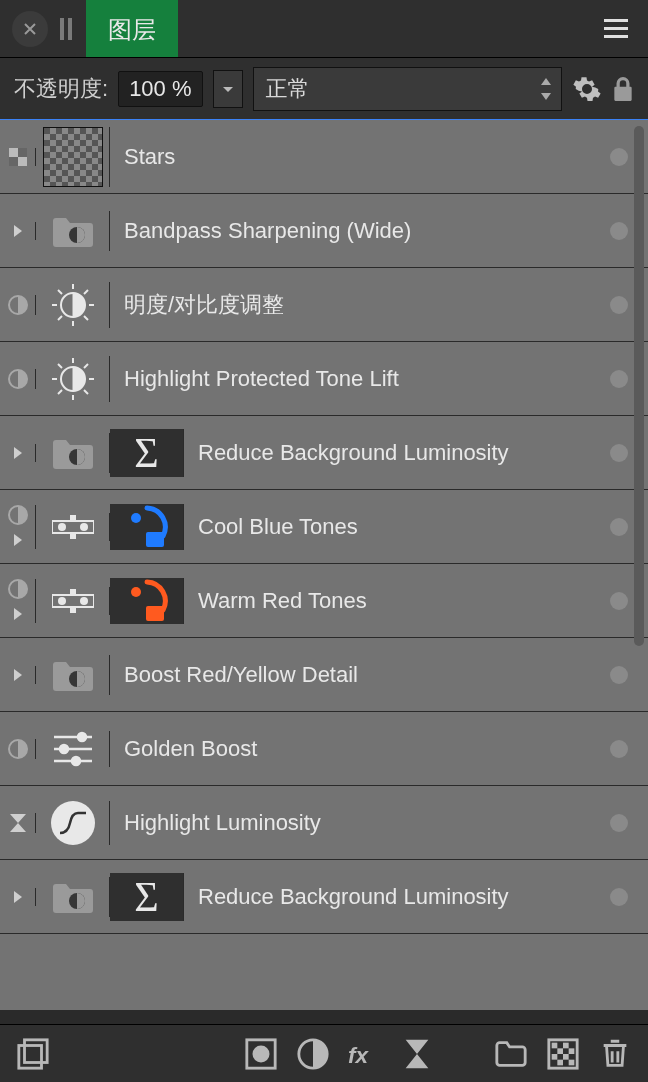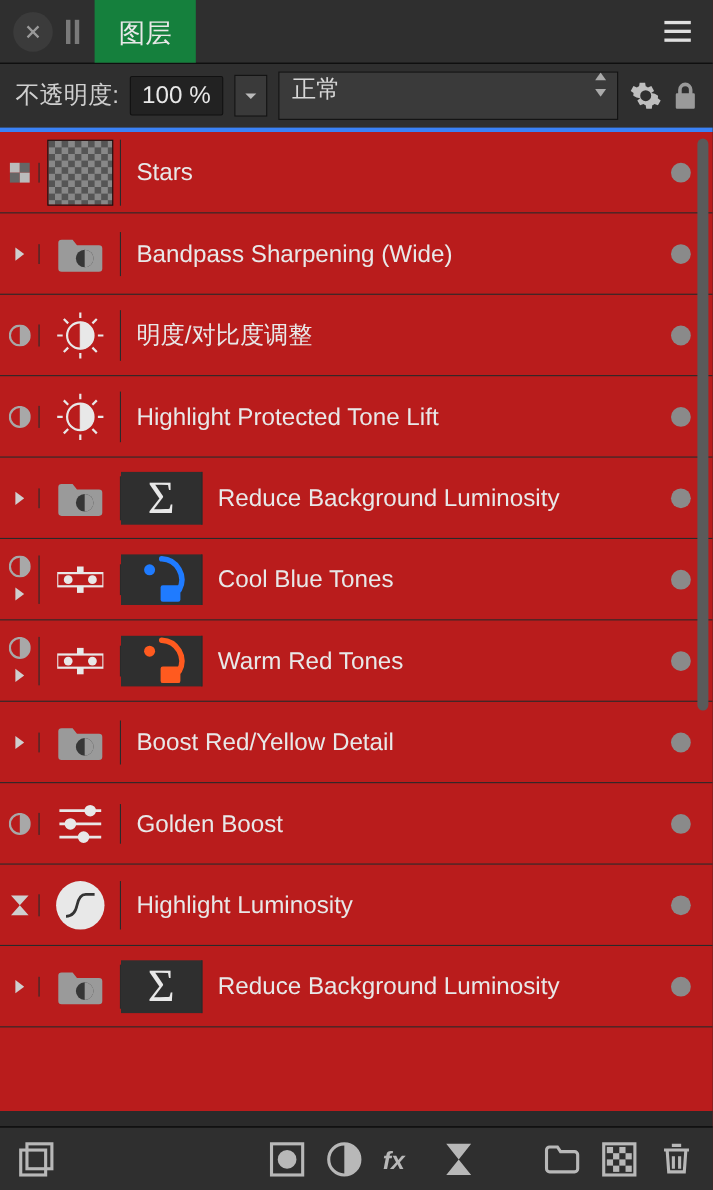--- a/index.html
+++ b/index.html
@@ -41,47 +41,47 @@
   .spacer { flex: 1; }
   .menu-icon { display:flex; flex-direction:column; gap:5px; cursor:pointer; padding:8px;}
   .menu-icon span{ width:24px; height:3px; background:#e0e0e0;}
   .options-bar {
     height: 62px;
     background: #2f2f2f;
     display: flex;
     align-items: center;
     padding: 0 14px;
     gap: 10px;
-    border-bottom: 4px solid #3b82f6;
+    border-bottom: 1px solid #3b82f6;
   }
   .opacity-label { font-size: 22px; color:#cfcfcf;}
   .opacity-field {
     background:#222; color:#e8e8e8; font-size:22px;
     padding:4px 10px; border:1px solid #111; border-radius:2px;
     display:flex; align-items:center;
   }
   .dd-btn{
     width:30px;height:38px;background:#3a3a3a;border:1px solid #111;
     display:flex;align-items:center;justify-content:center;cursor:pointer;
   }
   .dd-btn svg{width:12px;height:12px;fill:#bbb;}
   .blend-select{
     flex:1; background:#3a3a3a; border:1px solid #111; height:44px;
-    display:flex; align-items:flex-start; padding:0 12px; font-size:22px;
+    display:flex; align-items:center; padding:0 12px; font-size:22px;
     cursor:pointer; position:relative;
   }
   .blend-select .stepper{position:absolute; right:10px; display:flex; flex-direction:column; gap:6px;}
   .blend-select .stepper svg{width:10px;height:8px;fill:#aaa;}
   .gear{width:30px;height:30px;cursor:pointer;}
   .gear svg{width:100%;height:100%;fill:#bfbfbf;}
   .lock{width:22px;height:26px;cursor:pointer;}
   .lock svg{width:100%;height:100%;fill:#9a9a9a;}
 
   .layer-list{
-    flex:1; overflow-y:auto; background:#b91c1c;
+    flex:1; overflow-y:auto; background:#737373;
     position:relative;
   }
   .layer-row{
     display:flex; align-items:center; min-height:74px;
     border-bottom:1px solid #2a2a2a;
     position:relative;
   }
   .toggle-col{
     width:36px; height:100%; display:flex; flex-direction:column;
     align-items:center; justify-content:center; gap:6px;

